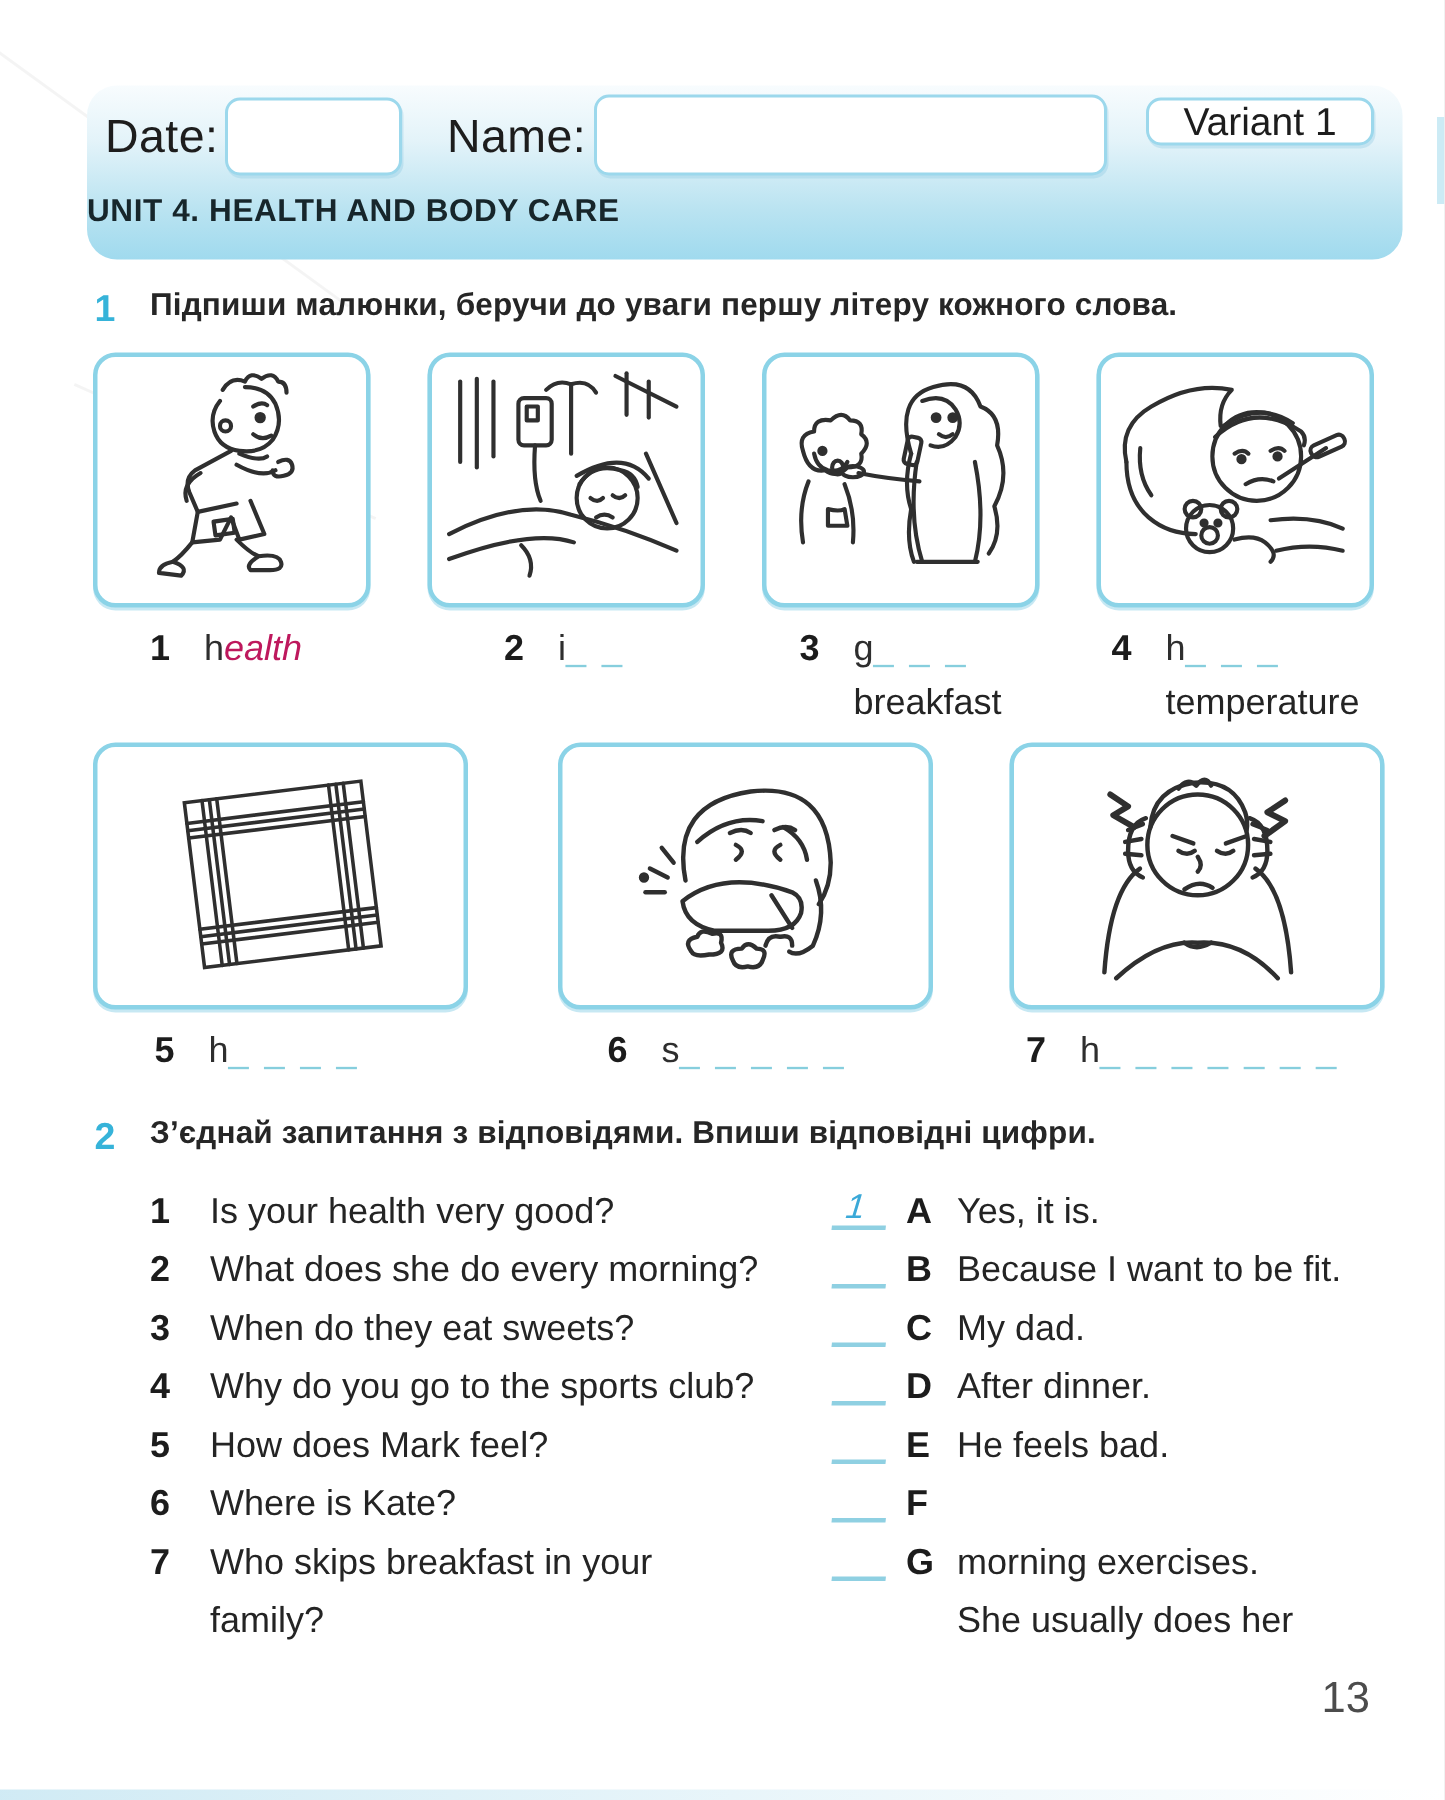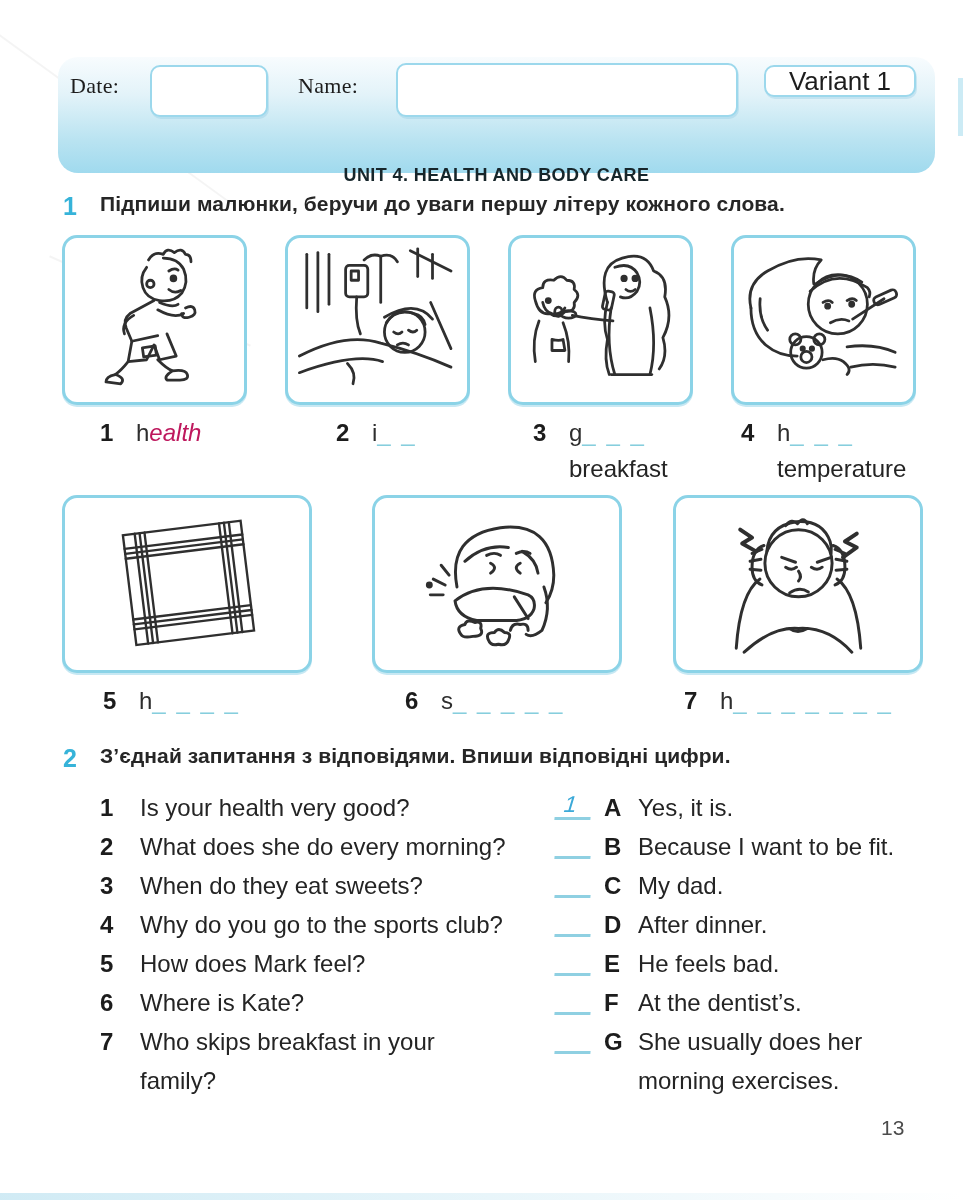--- a/index.html
+++ b/index.html
@@ -13,35 +13,35 @@
   .crease { position:absolute; background:rgba(0,0,0,0.045); pointer-events:none; }
   .edge-sliver { position:absolute; right:0; top:78px; width:5px; height:58px; background:#bfe6f2; opacity:.8; }
   .bottom-tint { position:absolute; left:0; bottom:0; width:100%; height:7px;
     background:linear-gradient(90deg, rgba(170,218,236,.55), rgba(255,255,255,0)); }
   
   .header-panel {
     position:absolute; left:58px; top:57px; width:877px; height:116px;
     border-radius:20px;
     background:linear-gradient(180deg, #f8fcfe 0%, #e3f3f9 32%, #b9e3f1 72%, #a0daee 100%);
   }
-  .hdr-label { position:absolute; font-size:22px; color:#1d1d1d; letter-spacing:.3px;font-family:Liberation Serif, serif; }
+  .hdr-label { position:absolute; font-size:31px; color:#1d1d1d; letter-spacing:.3px; }
   .hdr-box {
     position:absolute; background:#ffffff; border:2px solid #9cd8ec; border-radius:10px;
     box-shadow:1px 2px 0 rgba(140,200,225,.35);
   }
   .date-label { left:12px; top:16px; }
   .date-box   { left:92px;  top:8px;  width:118px; height:52px; }
   .name-label { left:240px; top:16px; }
   .name-box   { left:338px; top:6px;  width:342px; height:54px; }
   .variant-box{ left:706px; top:8px;  width:152px; height:32px;
     display:flex; align-items:center; justify-content:center;
     font-size:26px; color:#1d1d1d; }
   .unit-title {
-    position:absolute; left:0; right:0; top:72px; text-align:center;
-    font-size:18px; font-weight:bold; color:#17262b; letter-spacing:.4px;margin-top:36px;
+    position:absolute; left:0; right:0; top:72px; 
+    font-size:21px; font-weight:bold; color:#17262b; letter-spacing:.4px;
   }
   
   .ex-header { position:absolute; display:flex; align-items:flex-start; }
   .ex1-header { left:63px; top:192px; }
   .ex2-header { left:63px; top:744px; }
   .ex-num { font-size:25px; font-weight:bold; color:#36b3d9; width:37px; flex:none; }
   .ex-instruction { font-size:21px; font-weight:bold; color:#262626; letter-spacing:.1px; }
   
   .pic-frame {
     position:absolute; background:#ffffff; border:3px solid #8bd3e7; border-radius:15px;
@@ -71,21 +71,21 @@
   .a-row { display:flex; line-height:39px; font-size:24px; }
   .a-blank {
     flex:none; width:36px; height:32px; margin:0 12px 7px 0; align-self:flex-start;
     border-bottom:3px solid #8fd0e2;
     font-style:italic; color:#3ba9d8; font-size:23px; line-height:32px;
     padding-left:8px; transform:skewX(-6deg);
   }
   .a-letter { font-weight:bold; width:34px; flex:none; color:#1c1c1c; }
   .a-text { color:#242424; }
   
-  .page-number { position:absolute; left:881px; top:1116px; font-size:21px; color:#4c4c4c; }
+  .page-number { position:absolute; left:881px; top:1116px; font-size:29px; color:#4c4c4c; }
 </style>
 </head>
 <body>
 
 <div class="page">
 
   <div class="crease" style="left:-30px; top:118px; width:290px; height:2px; transform:rotate(36deg);"></div>
   <div class="crease" style="left:40px; top:300px; width:220px; height:2px; transform:rotate(24deg);"></div>
   <div class="edge-sliver"></div>
   <div class="bottom-tint"></div>
@@ -382,28 +382,25 @@
     <div class="a-row">
       <span class="a-blank"></span>
       <span class="a-letter">E</span>
       <div class="a-text">
           <div>He feels bad.</div>
         </div>
     </div>
     <div class="a-row">
       <span class="a-blank"></span>
       <span class="a-letter">F</span>
-      <div class="a-text">
-          <div>At the dentist’s.</div>
-        </div>
     </div>
     <div class="a-row">
       <span class="a-blank"></span>
       <span class="a-letter">G</span>
       <div class="a-text">
+        <div>morning exercises.</div>
         <div>She usually does her</div>
-        <div>morning exercises.</div>
       </div>
     </div>
   </div>
 
   <div class="page-number">13</div>
 </div>
 
 </body></html>

